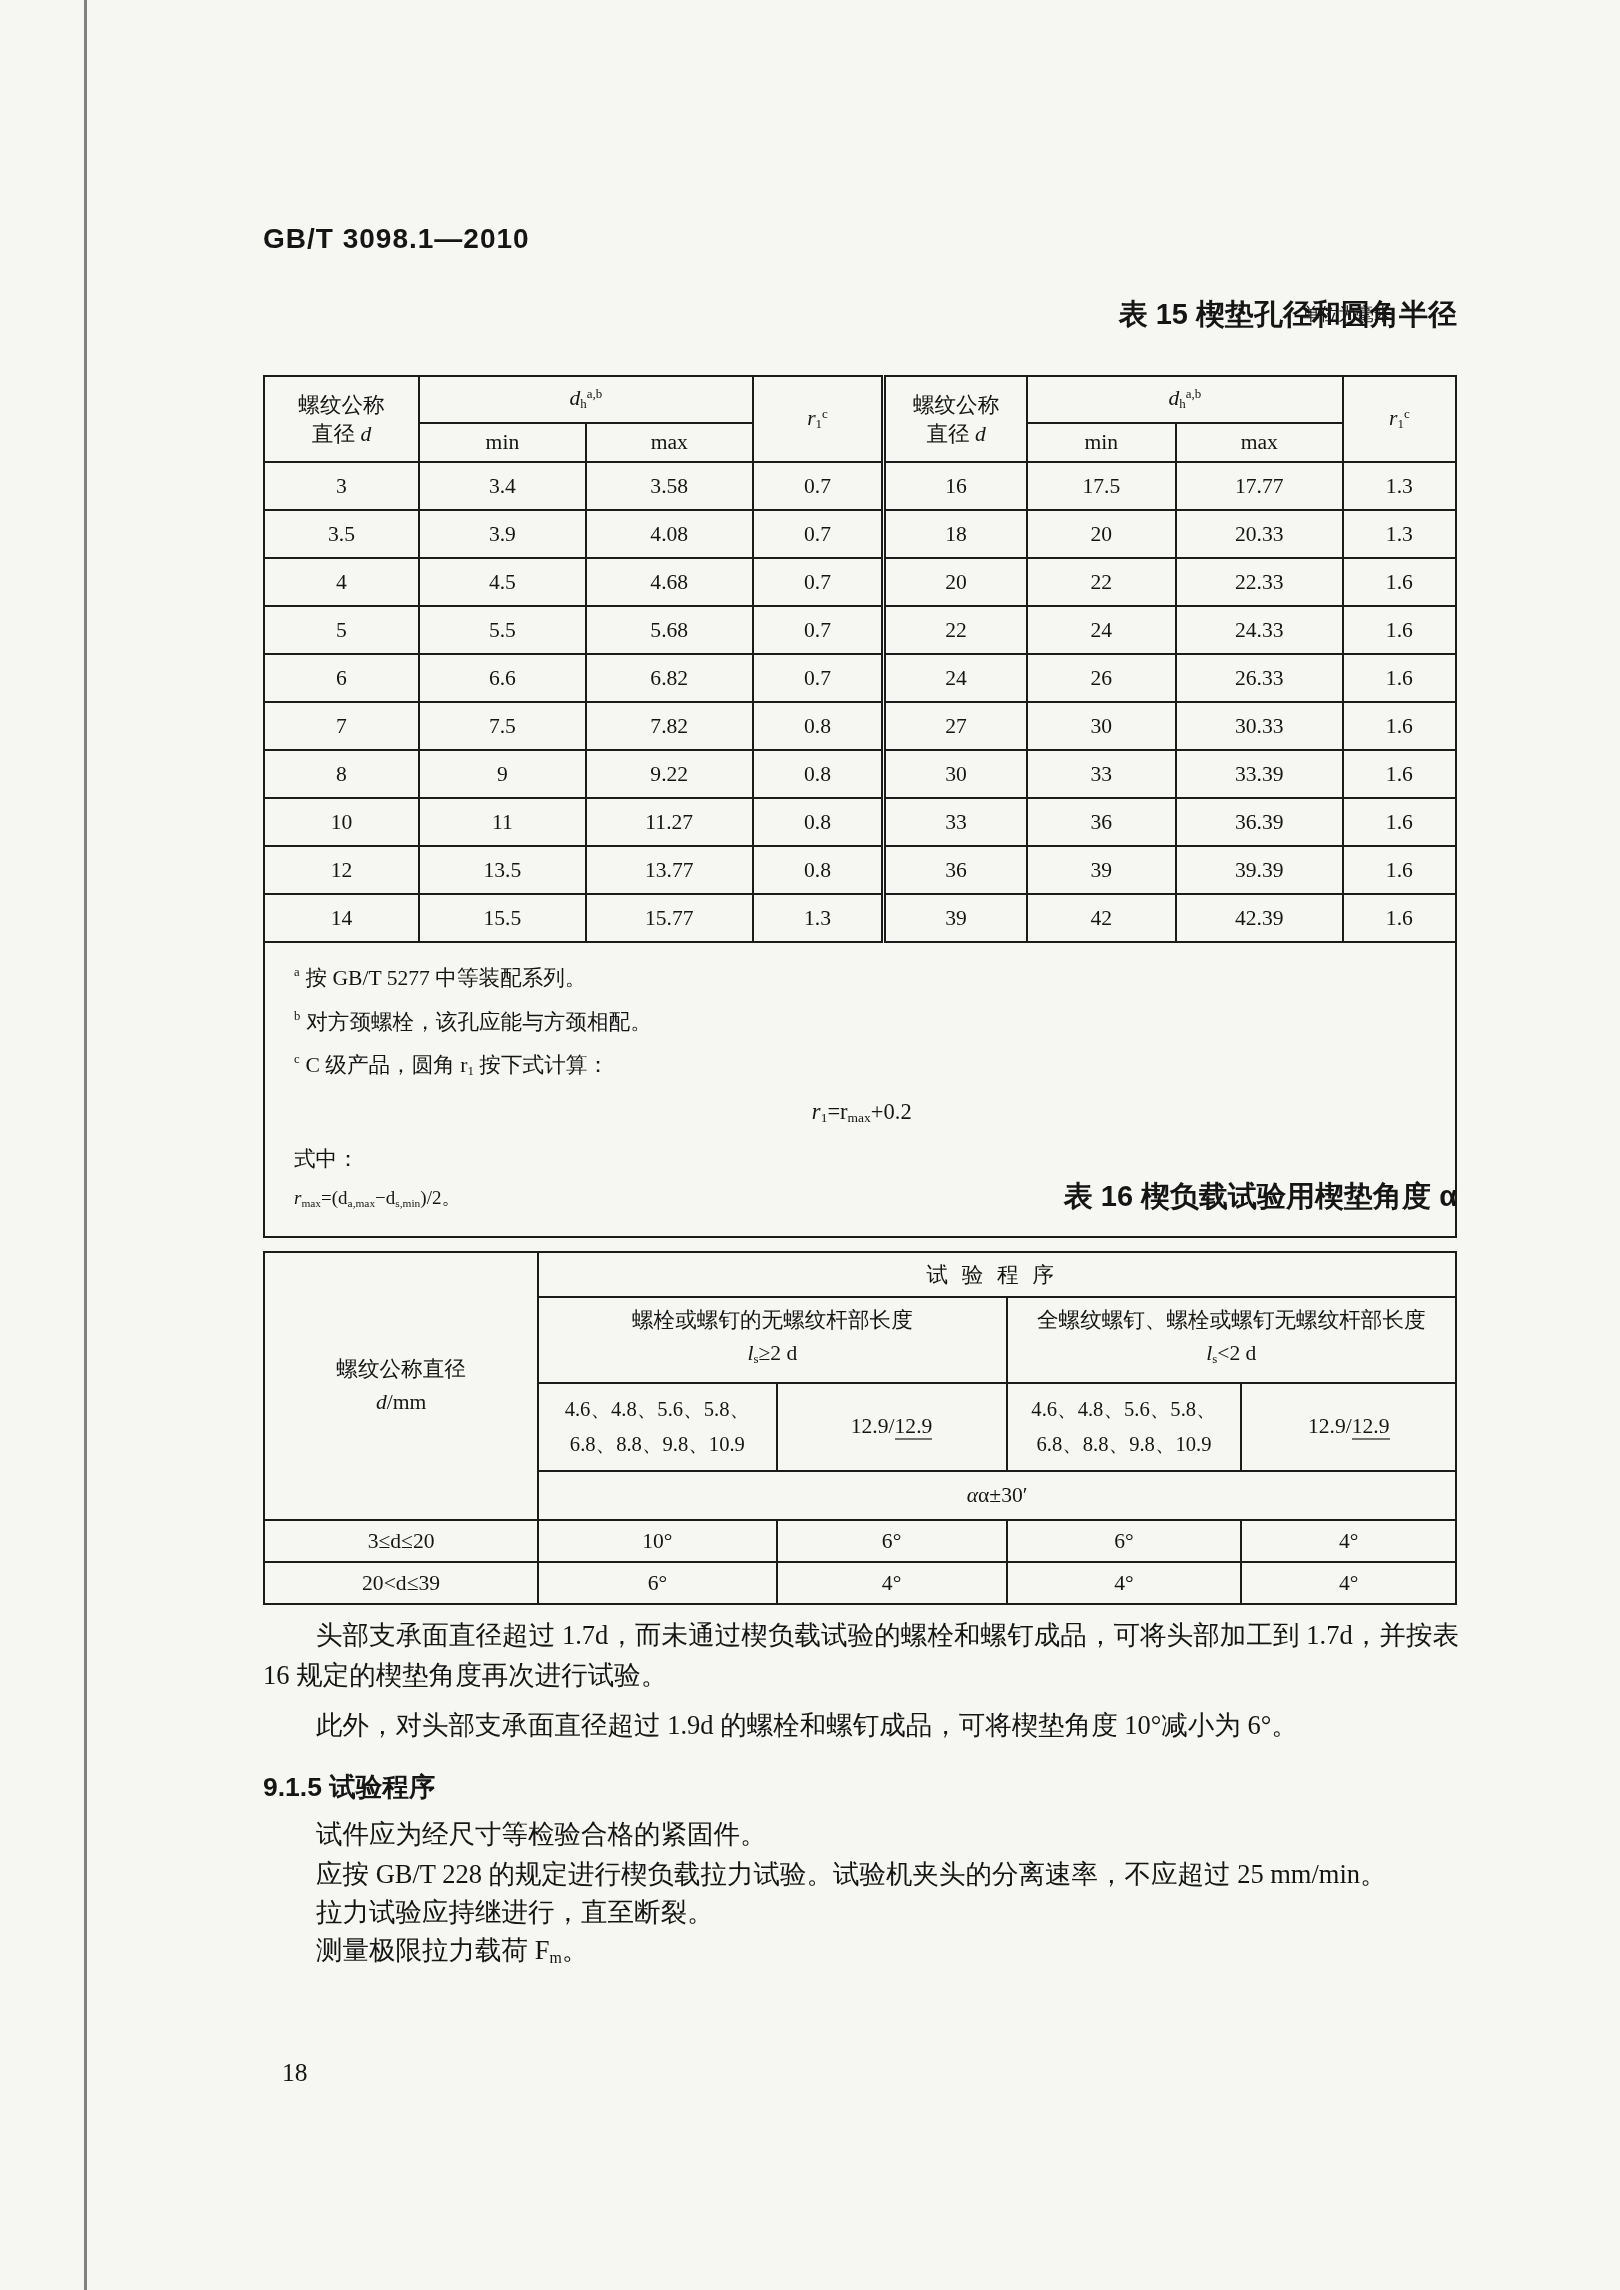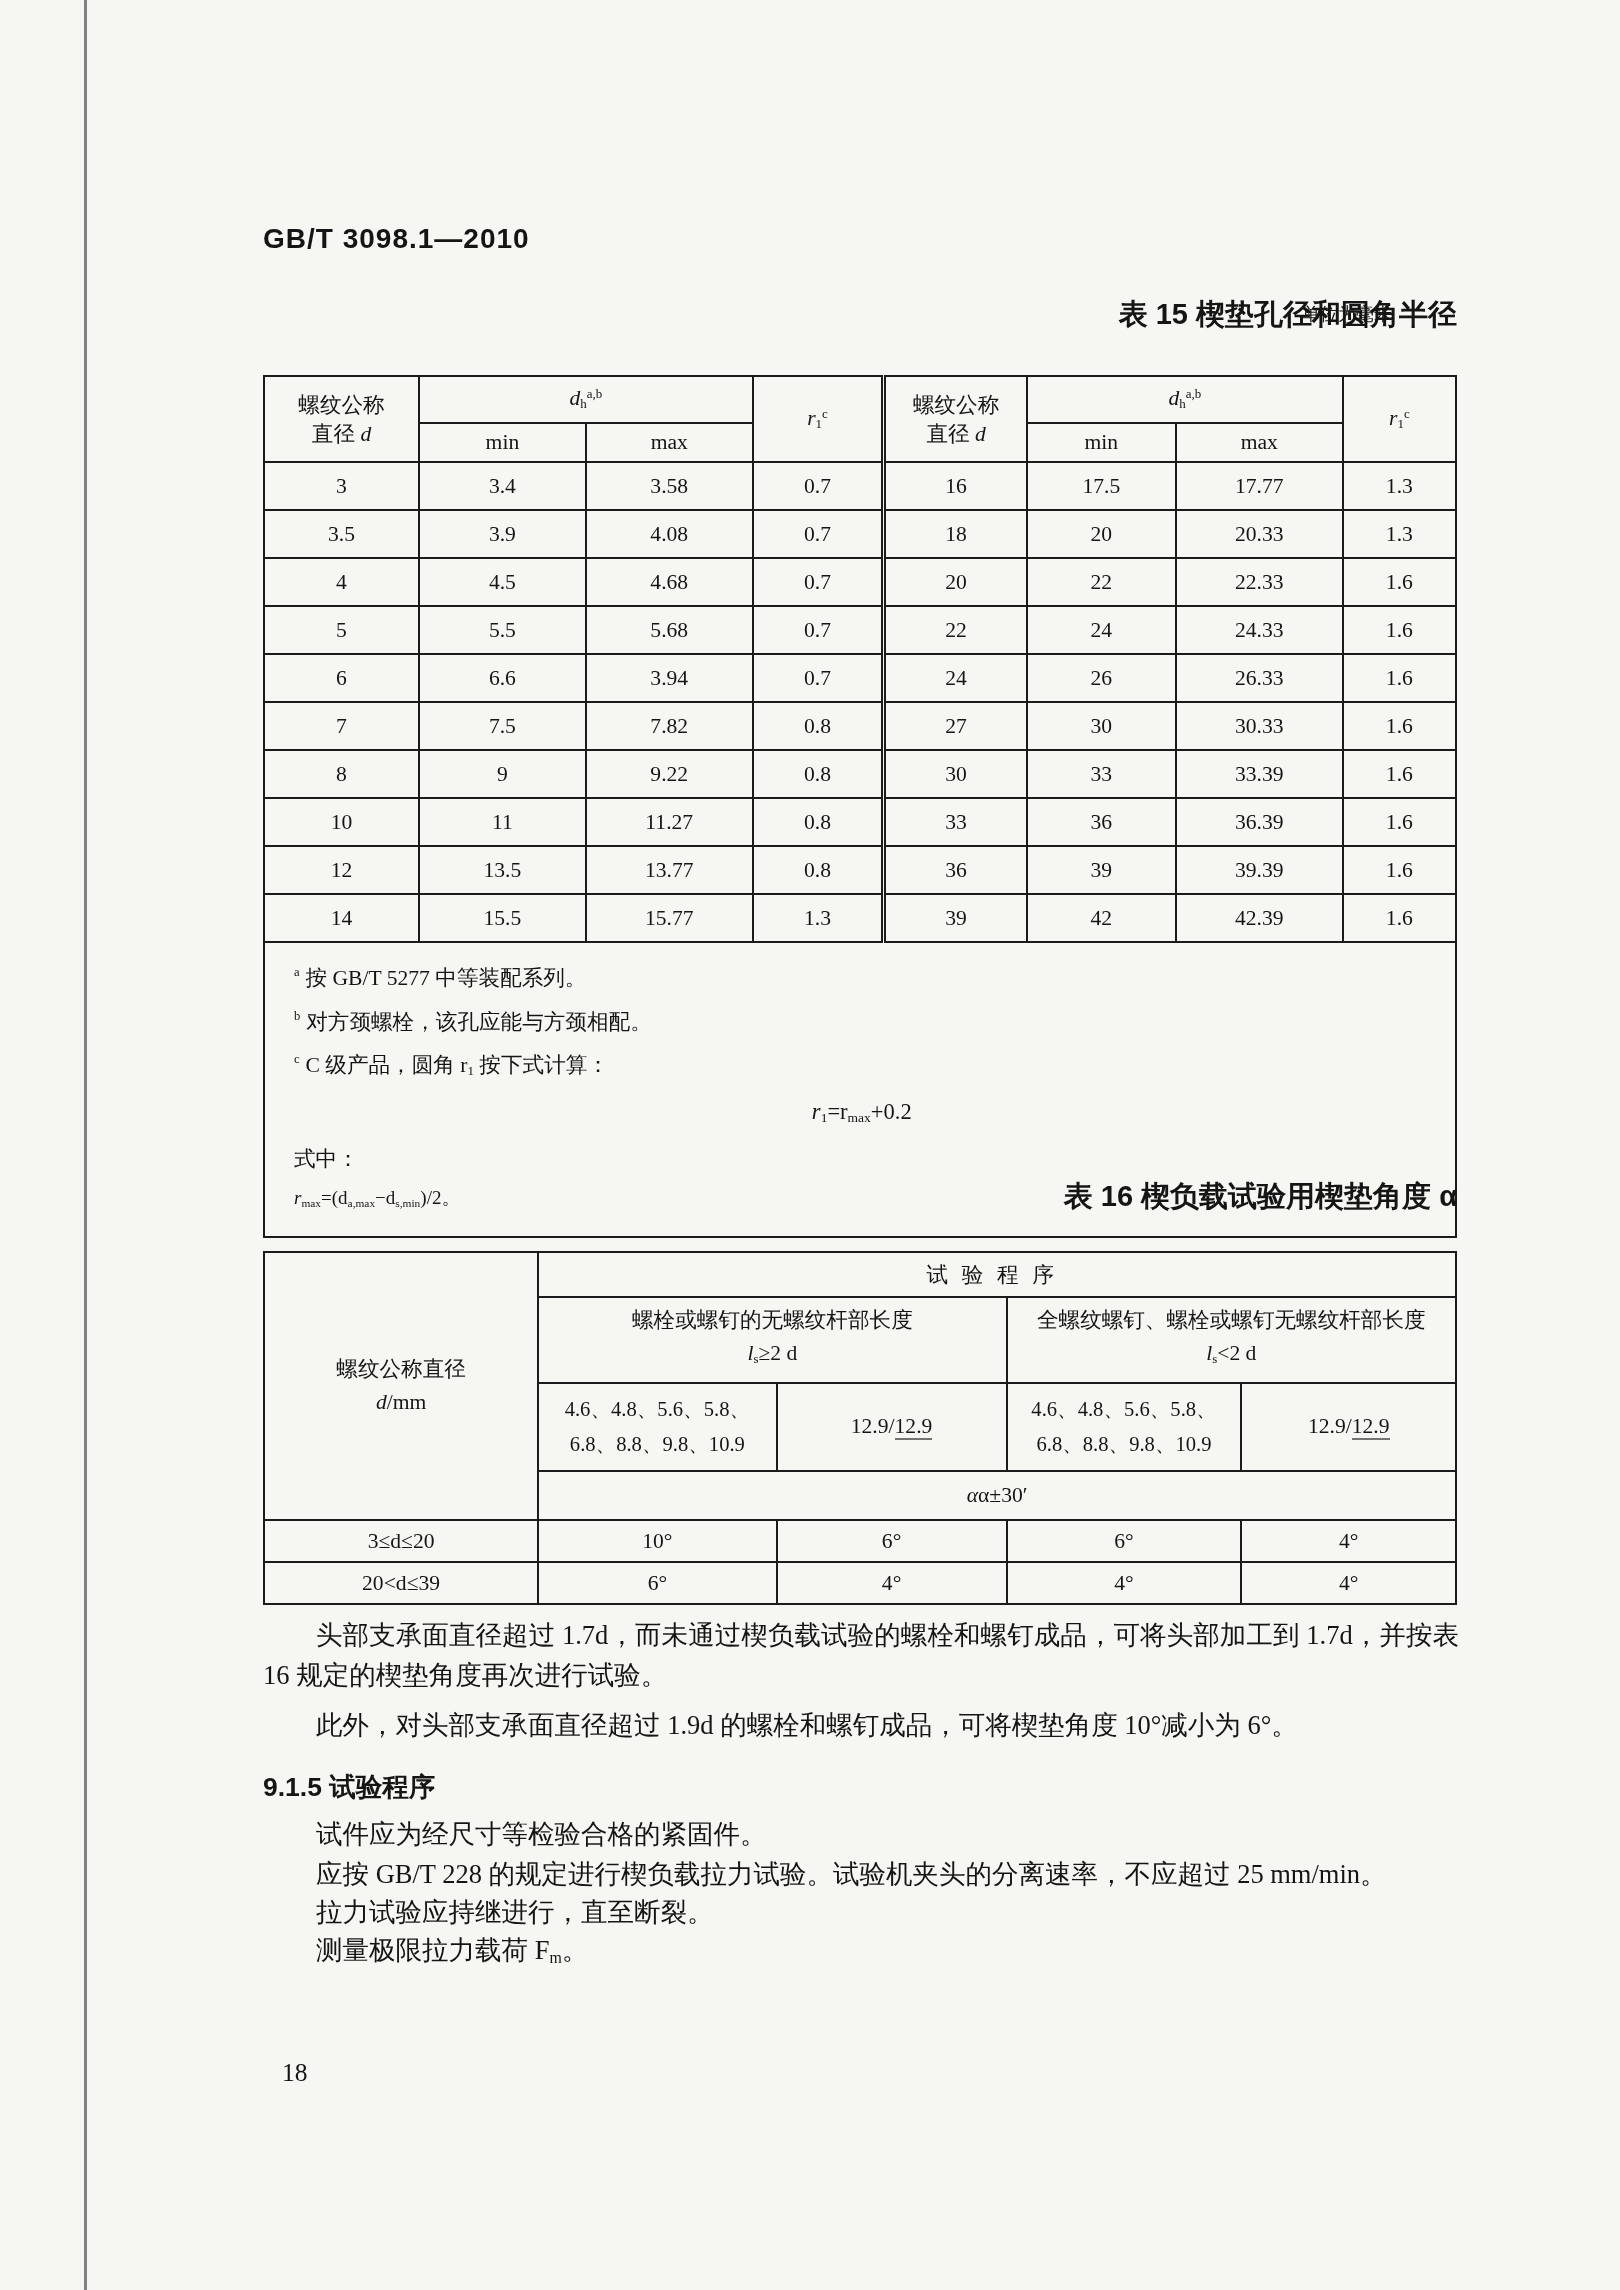--- a/index.html
+++ b/index.html
@@ -161,21 +161,21 @@
         <td>5.68</td>
         <td>0.7</td>
         <td class="dbl">22</td>
         <td>24</td>
         <td>24.33</td>
         <td>1.6</td>
       </tr>
         <tr>
         <td>6</td>
         <td>6.6</td>
-        <td>3.94</td>
+        <td>6.82</td>
         <td>0.7</td>
         <td class="dbl">24</td>
         <td>26</td>
         <td>26.33</td>
         <td>1.6</td>
       </tr>
         <tr>
         <td>7</td>
         <td>7.5</td>
         <td>7.82</td>

